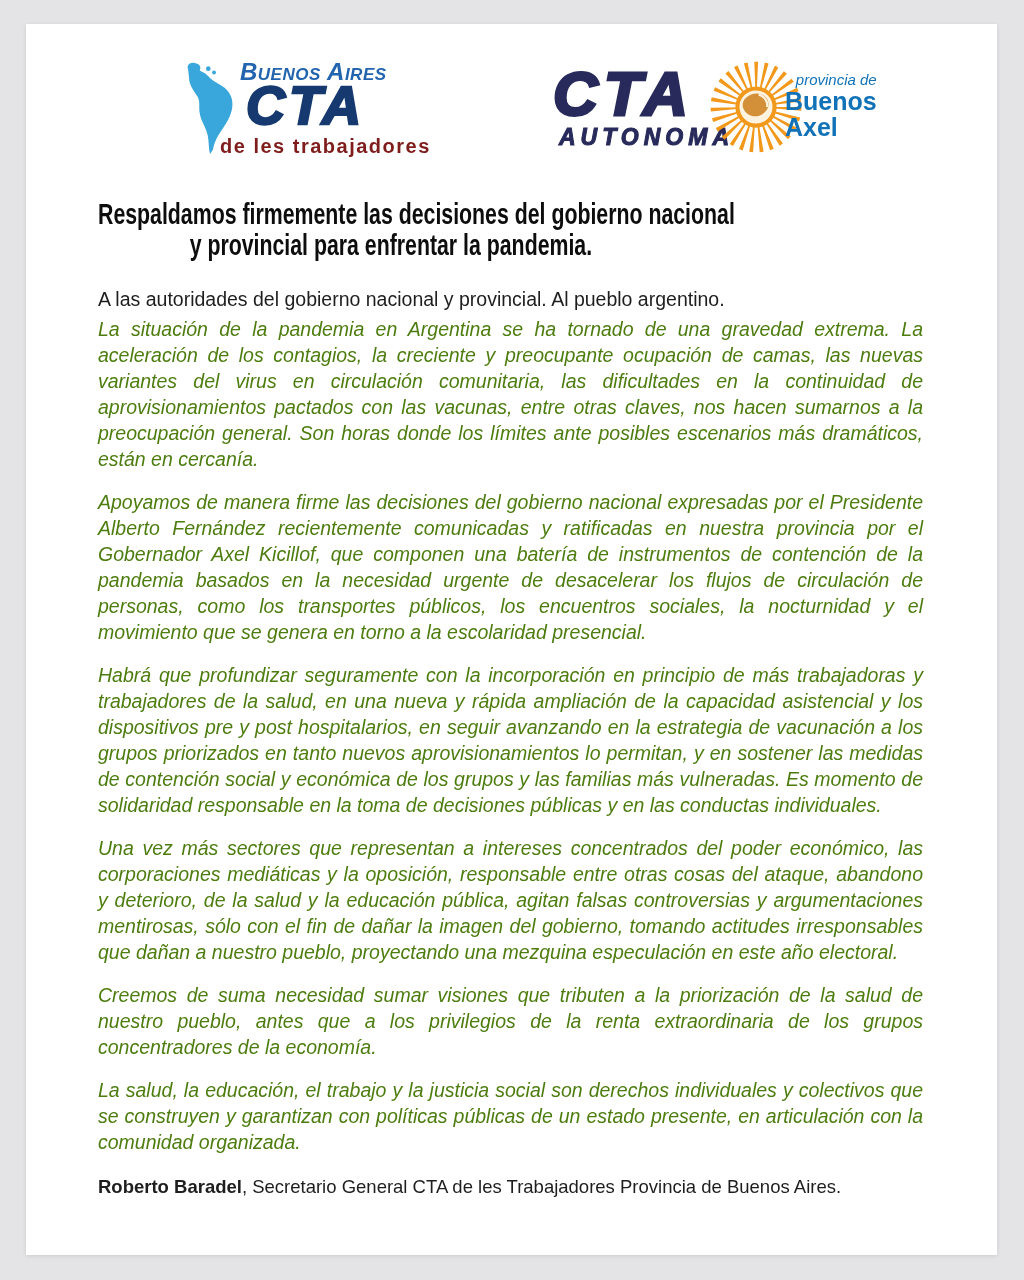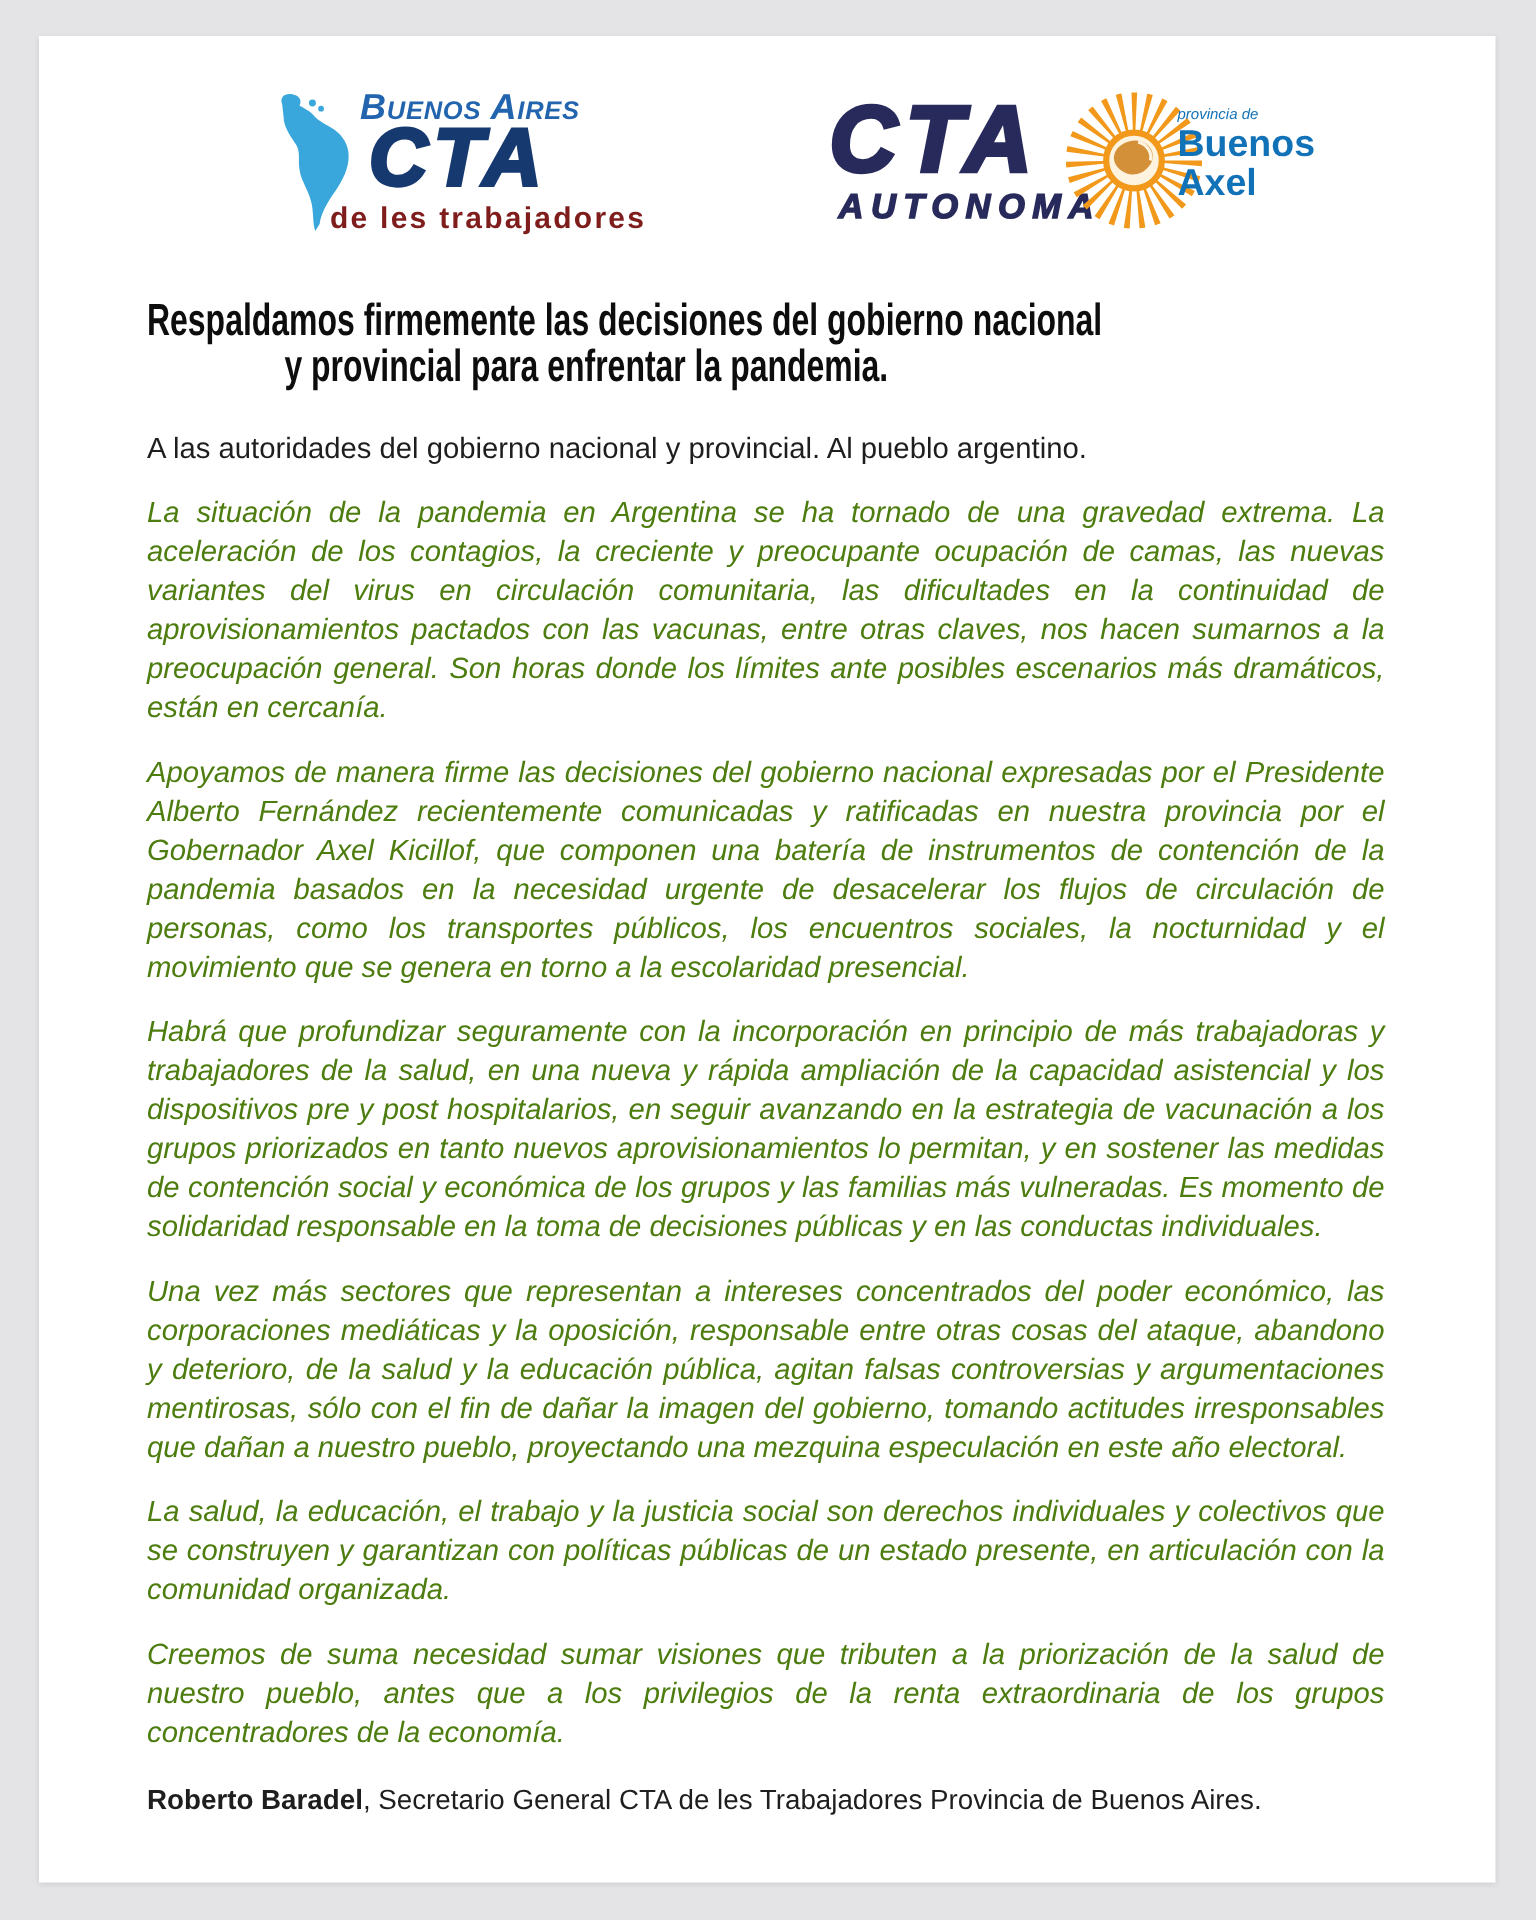--- a/index.html
+++ b/index.html
@@ -77,22 +77,22 @@
     color: #272a5a;
     -webkit-text-stroke: 1px #272a5a;
   }
   .logo-right .sun { position: absolute; left: 148px; top: -16px; }
   .logo-right .province {
     position: absolute; left: 232px; top: 4px;
     color: #1272b8; line-height: 1.02;
     white-space: nowrap;
   }
   .logo-right .province .small {
-    font-style: italic; font-size: 10px; font-weight: normal;
-    display: block; margin-bottom: 2px;
+    font-style: italic; font-size: 15px; font-weight: normal;
+    display: block; margin-bottom: 2px; text-align: right;
   }
   .logo-right .province .big {
     font-weight: bold; font-size: 25px; display: block;
   }
 
   
   .doc-title {
     margin-top: 30px;
     margin-bottom: 26px;
     color: #0d0d0d;
@@ -105,21 +105,21 @@
     white-space: nowrap;
     transform: scaleX(0.71);
     transform-origin: left center;
     letter-spacing: 0px;
   }
 
   .salutation {
     font-size: 19.5px;
     line-height: 26px;
     color: #1e1e1e;
-    margin-bottom: 17px;
+    margin-bottom: 4px;
   }
   .para {
     font-size: 19.5px;
     line-height: 26px;
     color: #4d7c0f;
     text-align: justify;
     margin-bottom: 17px;
     font-style: italic;
   }
   .signatures { margin-top: 15px; }
@@ -174,22 +174,22 @@
     <div class="tline">Respaldamos firmemente las decisiones del gobierno nacional</div>
     <div class="tline">y provincial para enfrentar la pandemia.</div>
   </div>
 
   <p class="salutation">A las autoridades del gobierno nacional y provincial. Al pueblo argentino.</p>
 
   <p class="para">La situación de la pandemia en Argentina se ha tornado de una gravedad extrema. La aceleración de los contagios, la creciente y preocupante ocupación de camas, las nuevas variantes del virus en circulación comunitaria, las dificultades en la continuidad de aprovisionamientos pactados con las vacunas, entre otras claves, nos hacen sumarnos a la preocupación general. Son horas donde los límites ante posibles escenarios más dramáticos, están en cercanía.</p>
   <p class="para">Apoyamos de manera firme las decisiones del gobierno nacional expresadas por el Presidente Alberto Fernández recientemente comunicadas y ratificadas en nuestra provincia por el Gobernador Axel Kicillof, que componen una batería de instrumentos de contención de la pandemia basados en la necesidad urgente de desacelerar los flujos de circulación de personas, como los transportes públicos, los encuentros sociales, la nocturnidad y el movimiento que se genera en torno a la escolaridad presencial.</p>
   <p class="para">Habrá que profundizar seguramente con la incorporación en principio de más trabajadoras y trabajadores de la salud, en una nueva y rápida ampliación de la capacidad asistencial y los dispositivos pre y post hospitalarios, en seguir avanzando en la estrategia de vacunación a los grupos priorizados en tanto nuevos aprovisionamientos lo permitan, y en sostener las medidas de contención social y económica de los grupos y las familias más vulneradas. Es momento de solidaridad responsable en la toma de decisiones públicas y en las conductas individuales.</p>
   <p class="para">Una vez más sectores que representan a intereses concentrados del poder económico, las corporaciones mediáticas y la oposición, responsable entre otras cosas del ataque, abandono y deterioro, de la salud y la educación pública, agitan falsas controversias y argumentaciones mentirosas, sólo con el fin de dañar la imagen del gobierno, tomando actitudes irresponsables que dañan a nuestro pueblo, proyectando una mezquina especulación en este año electoral.</p>
+  <p class="para">Creemos de suma necesidad sumar visiones que tributen a la priorización de la salud de nuestro pueblo, antes que a los privilegios de la renta extraordinaria de los grupos concentradores de la economía.</p>
   <p class="para">La salud, la educación, el trabajo y la justicia social son derechos individuales y colectivos que se construyen y garantizan con políticas públicas de un estado presente, en articulación con la comunidad organizada.</p>
-  <p class="para">Creemos de suma necesidad sumar visiones que tributen a la priorización de la salud de nuestro pueblo, antes que a los privilegios de la renta extraordinaria de los grupos concentradores de la economía.</p>
 
   <div class="signatures">
     <div class="sig-line">
       <span class="sig-name">Roberto Baradel</span><span>, Secretario General CTA de les Trabajadores Provincia de Buenos Aires.</span>
     </div>
   </div>
 
 </div>
 
 </body></html>

